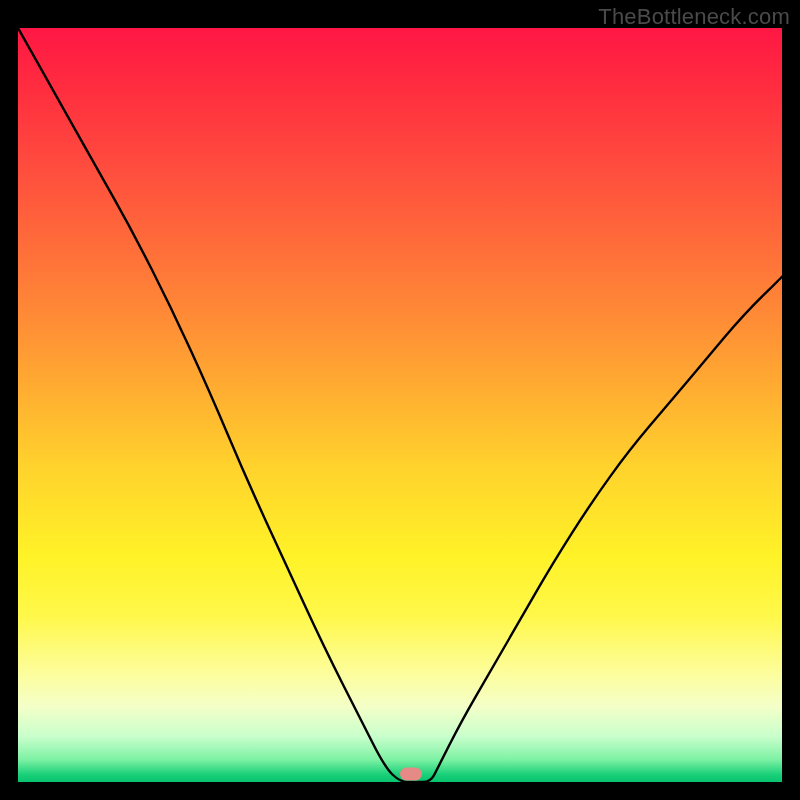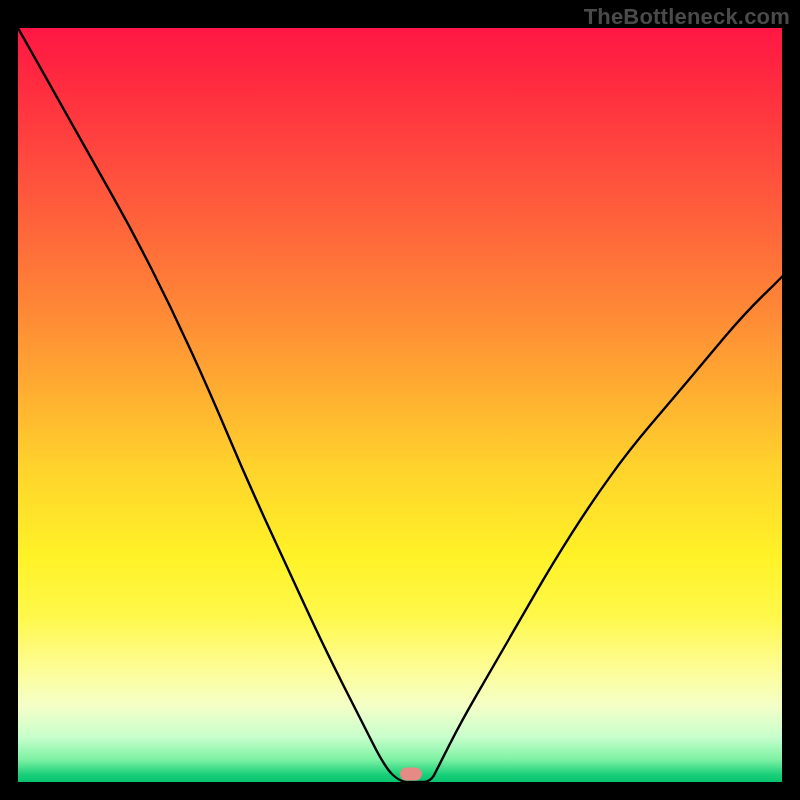--- a/index.html
+++ b/index.html
@@ -16,21 +16,21 @@
     width: 800px;
     height: 800px;
     background: #000;
   }
   .watermark {
     position: absolute;
     top: 4px;
     right: 10px;
     color: #4a4a4a;
     font-size: 22px;
-    font-weight: 700;
+    font-weight: 400;
     letter-spacing: 0.2px;
     z-index: 20;
   }
   .plot {
     position: absolute;
     left: 18px;
     top: 28px;
     width: 764px;
     height: 754px;
     overflow: hidden;

